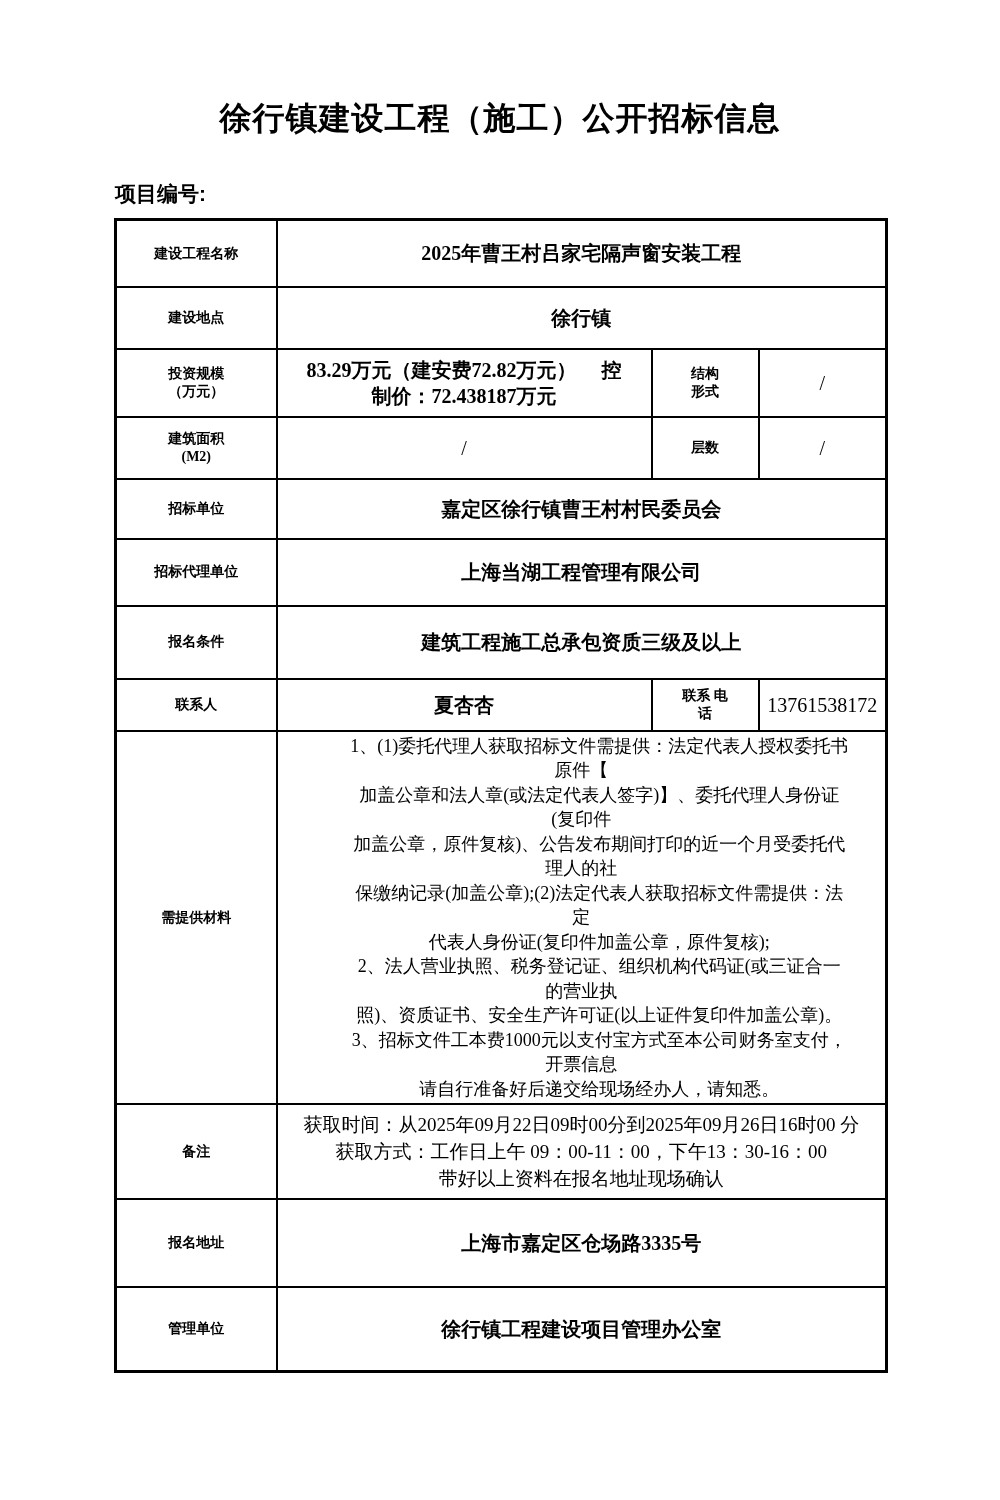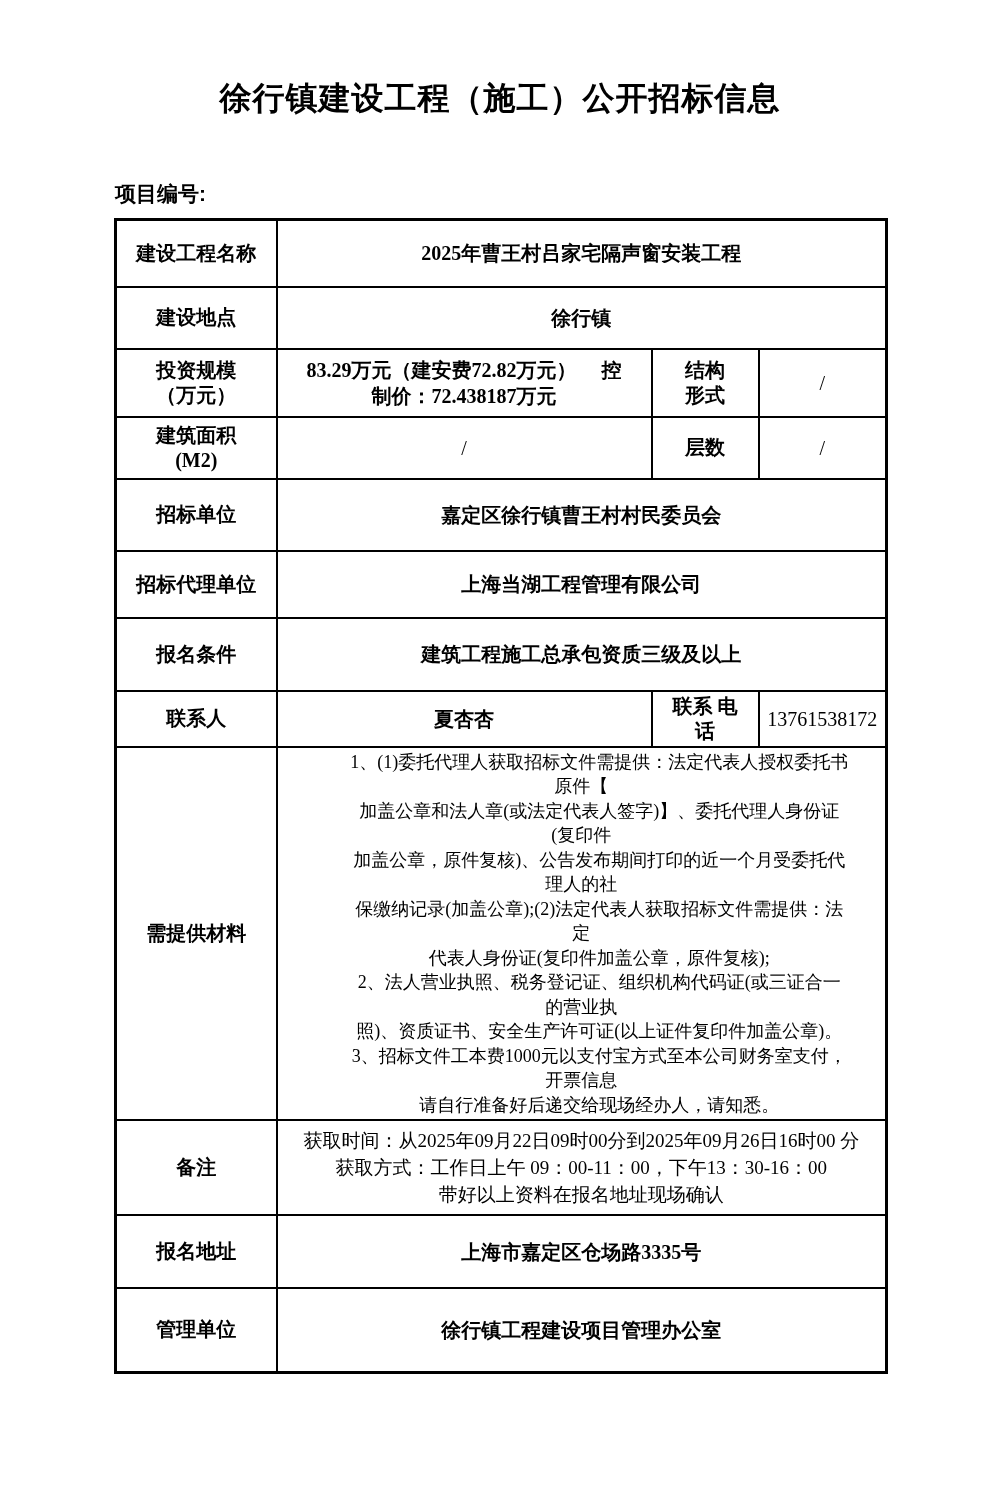--- a/index.html
+++ b/index.html
@@ -10,21 +10,21 @@
   }
   body {
     width: 1000px;
     height: 1500px;
     position: relative;
     font-family: "Liberation Serif", "DejaVu Serif", serif;
     overflow: hidden;
   }
   .doc-title {
     margin: 0;
-    padding-top: 76px;
+    padding-top: 96px;
     text-align: center;
     font-family: "Liberation Sans", "DejaVu Sans", sans-serif;
     font-weight: bold;
     font-size: 32px;
     letter-spacing: 1px;
     line-height: 44px;
   }
   .project-no {
     position: absolute;
     left: 115px;
@@ -44,21 +44,21 @@
   }
   table.bid-table td {
     border: 2px solid #000;
     vertical-align: middle;
     padding: 2px 4px;
     overflow: hidden;
   }
   td.lbl {
     text-align: center;
     font-weight: bold;
-    font-size: 20px;
+    font-size: 14px;
     white-space: pre-line;
     line-height: 1.25;
   }
   td.val {
     text-align: center;
     font-weight: bold;
     font-size: 20px;
     white-space: pre-line;
     line-height: 1.3;
   }
@@ -80,27 +80,27 @@
     font-size: 19px;
     line-height: 27px;
     white-space: pre-line;
     padding: 0 2px;
     margin-top: 10px;
   }
   tr.r1  { height: 67px; }
   tr.r2  { height: 62px; }
   tr.r3  { height: 68px; }
   tr.r4  { height: 62px; }
-  tr.r5  { height: 72px; }
+  tr.r5  { height: 60px; }
   tr.r6  { height: 67px; }
   tr.r7  { height: 73px; }
   tr.r8  { height: 52px; }
   tr.r9  { height: 368px; }
   tr.r10 { height: 95px; }
-  tr.r11 { height: 73px; }
+  tr.r11 { height: 88px; }
   tr.r12 { height: 84px; }
 </style>
 </head>
 <body>
 
 <h1 class="doc-title">徐行镇建设工程（施工）公开招标信息</h1>
 
 <div class="project-no">项目编号:</div>
 
 <table class="bid-table">

